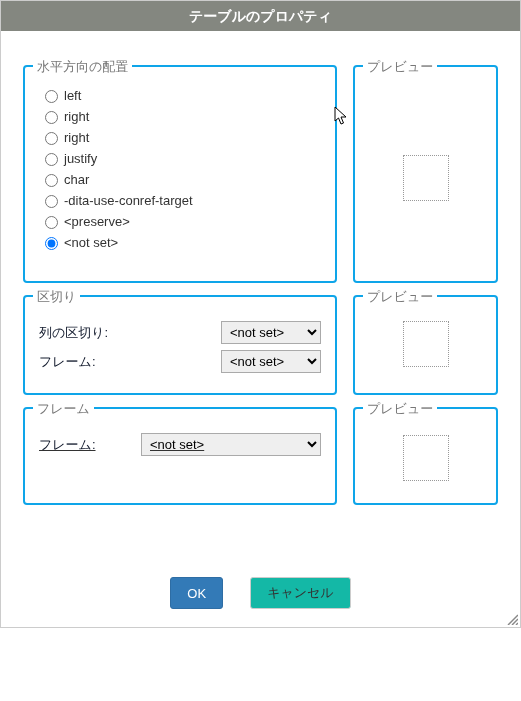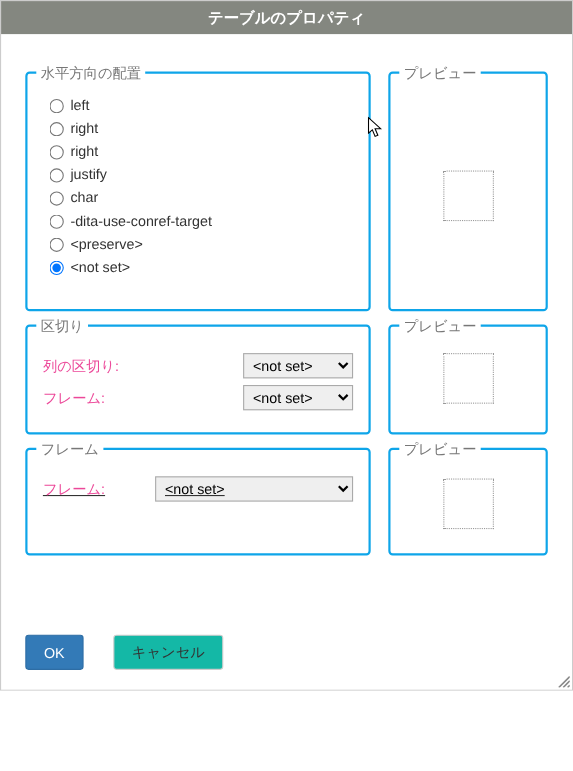--- a/index.html
+++ b/index.html
@@ -79,21 +79,21 @@
     padding: 3px 0;
     margin-left: 6px;
   }
   .radio-line input { margin: 0 6px 0 0; }
   .form-line {
     display: flex;
     align-items: center;
     justify-content: space-between;
     margin: 6px 0;
   }
-  .form-label { color: #ec4899; }
+  .form-label { color: #0f172a; }
   select {
     font-size: 13px;
     padding: 2px 4px;
     border: 1px solid #aaa;
     background: #efefef;
     min-width: 100px;
   }
   select.wide { min-width: 180px; margin-left: 20px; }
   .preview-box {
     width: 46px;
@@ -102,21 +102,21 @@
     margin: 14px auto 6px auto;
   }
   .sep-panel { min-height: 90px; }
   .frame-panel { min-height: 98px; text-decoration: underline; }
   .align-panel { min-height: 218px; }
   .preview-align { min-height: 218px; }
   .preview-sep { min-height: 90px; }
   .preview-frame { min-height: 98px; }
   .buttons {
     display: flex;
-    justify-content: flex-start;
+    justify-content: center;
     gap: 27px;
     padding: 46px 22px 18px 22px;
   }
   .btn {
     padding: 6px 16px;
     font-size: 13px;
     border-radius: 3px;
     cursor: pointer;
   }
   .btn-primary {

